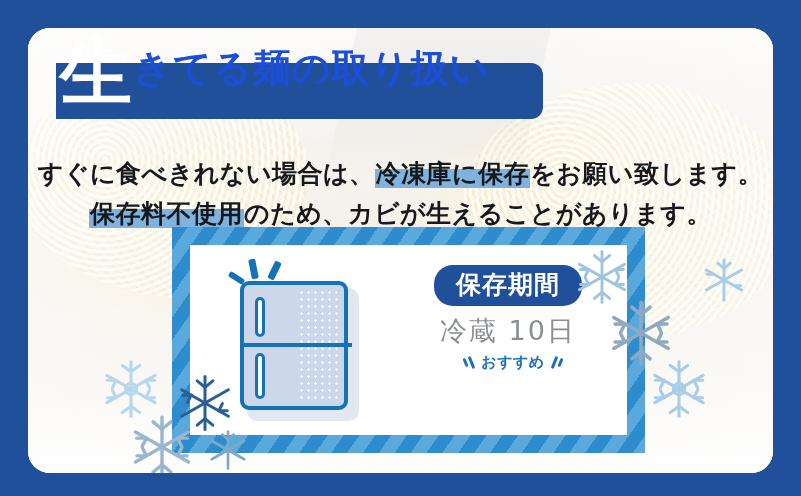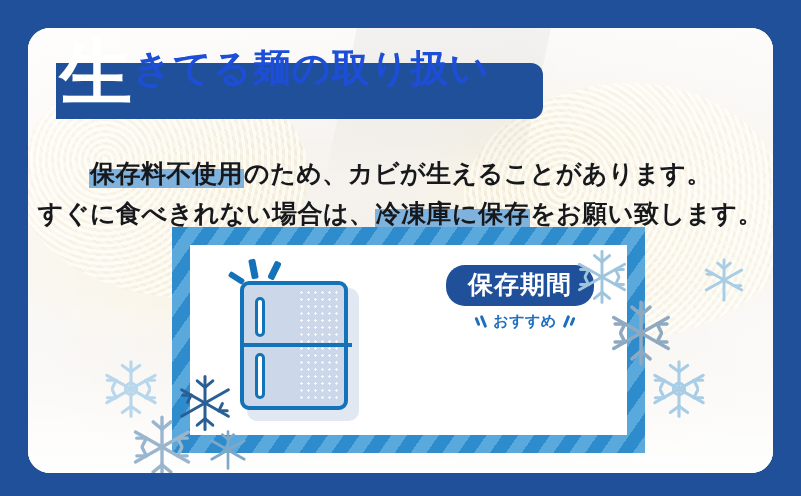--- a/index.html
+++ b/index.html
@@ -122,21 +122,21 @@
     background:#ffffff;border:3px solid #1372b8;border-radius:5px;box-sizing:border-box;
   }
   .fridge .handle.top{top:12px;height:40px;}
   .fridge .handle.bot{top:68px;height:46px;}
   .fridge .spark{position:absolute;background:#1372b8;border-radius:2px;}
   .fridge .s1{left:-12px;top:-6px;width:17px;height:6px;transform:rotate(32deg);}
   .fridge .s2{left:10px;top:-22px;width:7px;height:20px;transform:rotate(-11deg);}
   .fridge .s3{left:31px;top:-20px;width:7px;height:19px;transform:rotate(26deg);}
 
   
-  .info{position:absolute;left:230px;top:20px;width:200px;text-align:center;}
+  .info{position:absolute;left:218px;top:20px;width:200px;text-align:center;}
   .badge{
     display:inline-block;background:#21509A;color:#fff;border-radius:19px;
     padding:6px 22px 8px;font-size:25px;line-height:27px;font-weight:700;letter-spacing:1px;
     font-family:"DejaVu Sans","Liberation Sans",sans-serif;
   }
   .row-chilled{
     margin-top:9px;font-size:27px;line-height:32px;color:#8a8d92;font-weight:500;letter-spacing:2px;
     font-family:"DejaVu Sans","Liberation Sans",sans-serif;
   }
   .osusume-wrap{position:relative;height:21px;margin-top:6px;}
@@ -179,22 +179,22 @@
       <div class="board"></div>
       <div class="wash"></div>
       <div class="wash2"></div>
     </div>
 
     <div class="banner"></div>
     <div class="kanji-big">生</div>
     <div class="title-rest">きてる麺の取り扱い</div>
 
     <div class="body-copy">
+      <p class="copy-line"><span>すぐに食べきれない場合は、</span><span class="hl-blue">冷凍庫に保存</span><span>をお願い致します。</span></p>
       <p class="copy-line"><span class="hl-blue">保存料不使用</span><span>のため、カビが生えることがあります。</span></p>
-      <p class="copy-line"><span>すぐに食べきれない場合は、</span><span class="hl-blue">冷凍庫に保存</span><span>をお願い致します。</span></p>
     </div>
 
     <div class="panel">
       <div class="frame"></div>
       <div class="inner">
 
         <div class="fridge">
           <div class="shadow"></div>
           <div class="body">
             <div class="dots"></div>
@@ -202,20 +202,21 @@
             <div class="handle top"></div>
             <div class="handle bot"></div>
           </div>
           <div class="spark s1"></div>
           <div class="spark s2"></div>
           <div class="spark s3"></div>
         </div>
 
         <div class="info">
           <div class="badge">保存期間</div>
+          <div class="row-chilled">冷蔵 10日</div>
           <div class="osusume-wrap">
             <span class="osusume">
               <span class="tick tl"></span>
               <span class="tick tl2"></span>
               <span>おすすめ</span>
               <span class="tick tr"></span>
               <span class="tick tr2"></span>
             </span>
           </div>
         </div>

